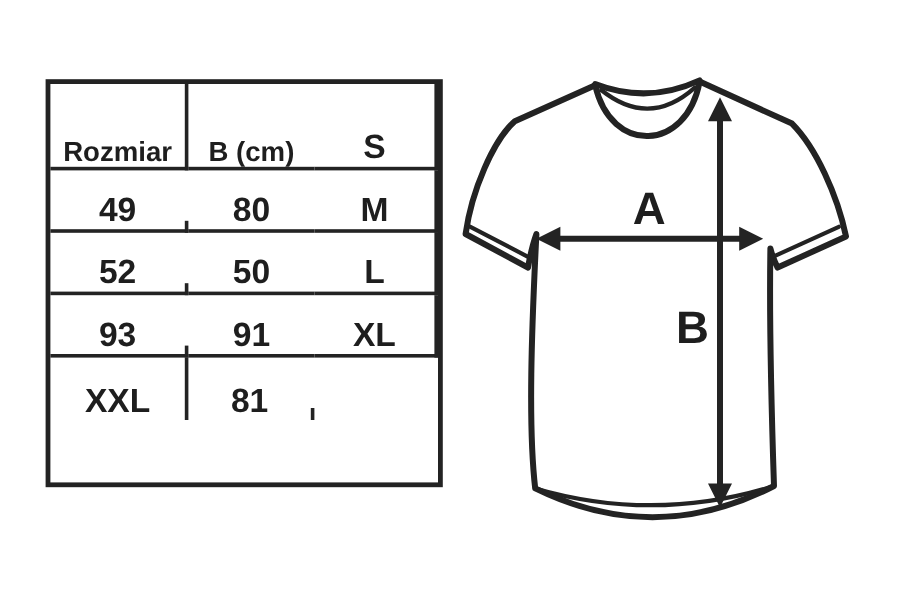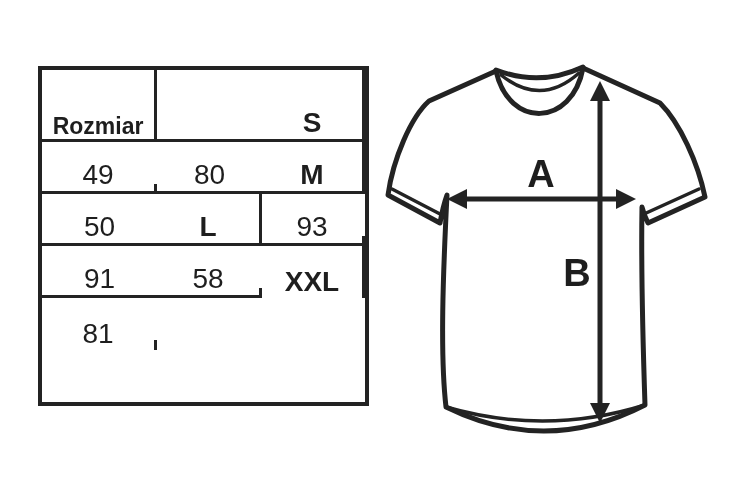--- a/index.html
+++ b/index.html
@@ -32,21 +32,21 @@
     border-right:3px solid var(--line);
     border-bottom:3px solid var(--line);
     display:flex;flex-direction:column;
     align-items:center;justify-content:flex-end;
     text-align:center;
   }
   .cell.clast{border-right:none;}
   .cell.rlast{border-bottom:none;}
   .th{font-weight:bold;font-size:23px;line-height:26px;}
   .size{font-weight:bold;font-size:28px;}
-  .num{font-weight:normal;font-size:28px;margin-top:42px;}
+  .num{font-weight:bold;font-size:28px;margin-top:42px;}
 
   
   .shirt{
     position:absolute;left:383px;top:55px;
     width:345px;height:400px;
   }
   .shirt .outline{stroke:var(--line);stroke-width:5;fill:none;stroke-linejoin:round;stroke-linecap:round;}
   .shirt .inner{stroke:var(--line);stroke-width:3.5;fill:none;stroke-linecap:round;}
   .shirt .arrow{stroke:var(--line);stroke-width:5;fill:none;}
   .shirt .head{fill:var(--line);stroke:none;}
@@ -60,34 +60,36 @@
 <body>
 
 <div class="screen">
 
   <div class="tbl">
 
     <div class="cell th">
       <span>Rozmiar</span>
     </div>
     <div class="cell th clast">
+      <span>B (cm)</span>
     </div>
 
     <div class="cell size">S</div>
     <div class="cell num">49</div>
     <div class="cell num clast">80</div>
 
     <div class="cell size">M</div>
+    <div class="cell num">52</div>
     <div class="cell num clast">50</div>
 
     <div class="cell size">L</div>
     <div class="cell num">93</div>
     <div class="cell num clast">91</div>
 
-    <div class="cell num">58</div>
+    <div class="cell size">XL</div>
 
     <div class="cell size rlast">XXL</div>
     <div class="cell num rlast">81</div>
   </div>
 
   <svg class="shirt" viewBox="0 0 345 400" aria-hidden="true">
 
     <path class="outline" d="
       M 113,16
       L 46,46

